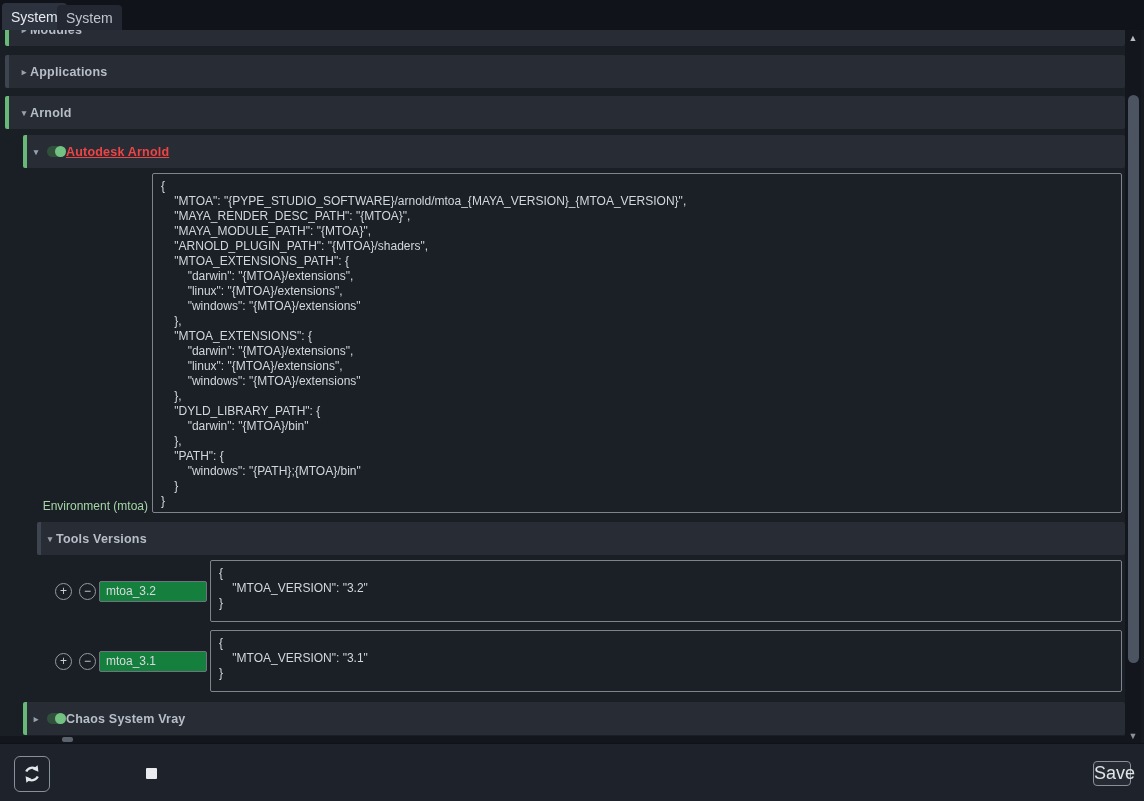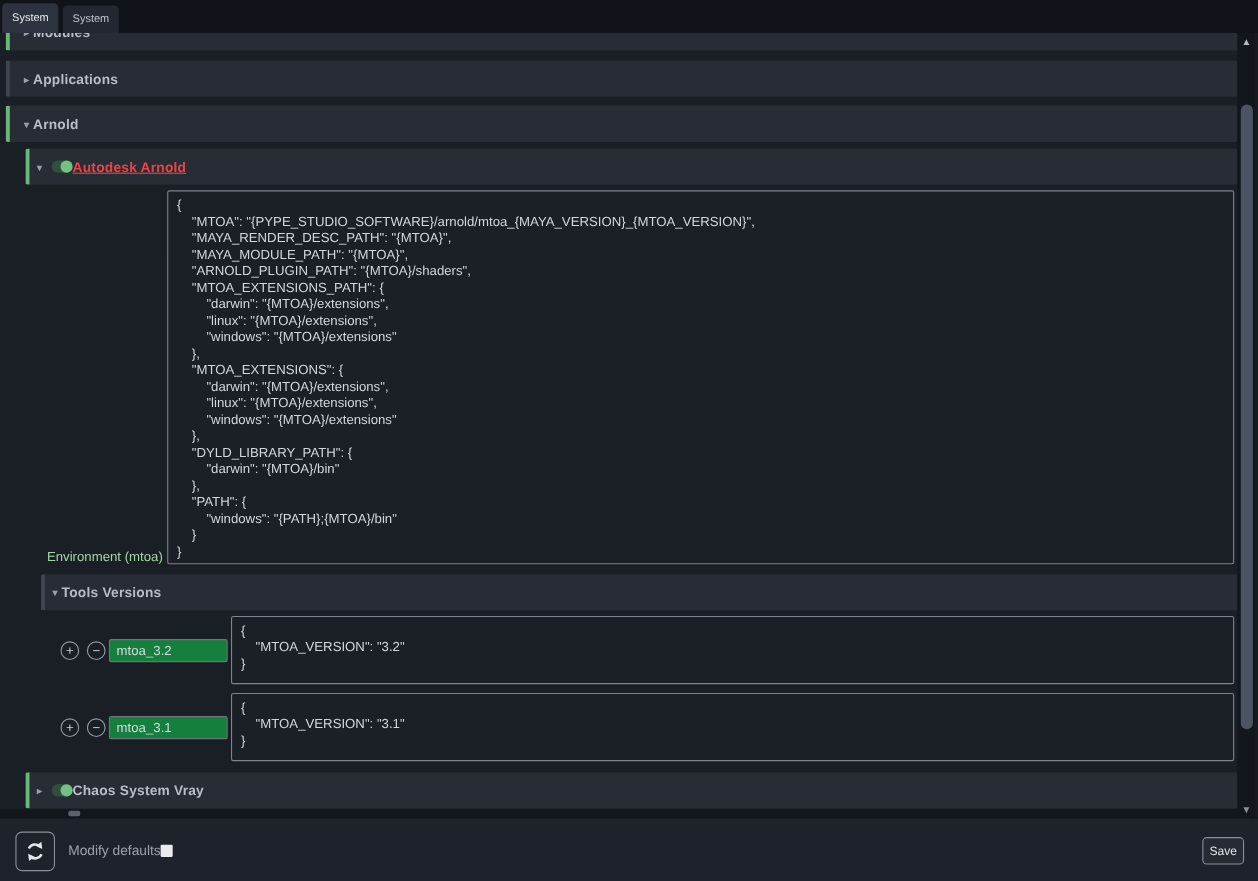--- a/index.html
+++ b/index.html
@@ -3,21 +3,21 @@
 <meta charset="utf-8">
 <style>
   * { margin:0; padding:0; box-sizing:border-box; }
   html,body { width:1144px; height:801px; background:#171a21; overflow:hidden;
               font-family:"Liberation Sans", sans-serif; color:#c6ccd4; }
   .window { position:relative; width:1144px; height:801px; }
 
   
   .tabbar { position:absolute; top:0; left:0; width:1144px; height:30px; background:#10131a; }
   .tab { position:absolute; display:flex; align-items:center; padding:0 9px;
-         font-size:10px; border-radius:4px 4px 0 0; cursor:default; }
+         font-size:14px; border-radius:4px 4px 0 0; cursor:default; }
   .tab.active { left:2px; top:3px; height:27px; background:#2d333e; color:#e7eaee; }
   .tab.inactive { left:57px; top:5px; height:25px; background:#222731; color:#bfc5cd; }
 
   
   .scroll-area { position:absolute; top:30px; left:0; width:1125px; height:706px;
                  background:#1a1e25; overflow:hidden; }
 
   .hdr { height:33px; background:#272c35; border-radius:2px; display:flex; align-items:center;
          margin-right:3px; border-left:4px solid #3e4450; font-weight:bold; font-size:12.5px; }
   .hdr.green { border-left-color:#68b877; }
@@ -75,21 +75,21 @@
             background:#1d222b; border-top:1px solid #0f1218; }
   .refresh-btn { position:absolute; left:14px; top:12px; width:36px; height:36px;
                  background:transparent; border:1px solid #8a909a; border-radius:6px;
                  display:flex; align-items:center; justify-content:center; cursor:default; }
   .modify-label { position:absolute; left:62px; top:0; height:58px; display:flex; align-items:center;
                   font-size:12.5px; color:#9aa2ac; }
   .checkbox { position:absolute; left:146px; top:24px; width:11px; height:11px;
               background:#e9ebee; border-radius:1px; }
   .save-btn { position:absolute; right:13px; top:17px; width:38px; height:25px;
               background:#252a33; border:1px solid #8a909a; border-radius:4px;
-              color:#e0e3e7; font-size:11px; font-family:"Liberation Sans", sans-serif; cursor:default; }
+              color:#e0e3e7; font-size:18px; font-family:"Liberation Sans", sans-serif; cursor:default; }
 </style>
 </head>
 <body>
 
 <div class="window">
 
   <div class="tabbar">
     <div class="tab active">System</div>
     <div class="tab inactive">System</div>
   </div>
@@ -194,18 +194,17 @@
         <g stroke="#e3e6ea" stroke-width="2.3" fill="none">
           <path d="M 4.2 7.4 A 6.6 6.6 0 0 1 14.8 5.6"></path>
           <path d="M 15.8 12.6 A 6.6 6.6 0 0 1 5.2 14.4"></path>
         </g>
         <g fill="#e3e6ea">
           <polygon points="15.6,1.2 16.4,7.8 10.6,5.2"></polygon>
           <polygon points="4.4,18.8 3.6,12.2 9.4,14.8"></polygon>
         </g>
       </svg>
     </div>
-    <div class="modify-label">Modify defaults</div>
     <div class="checkbox"></div>
     <button class="save-btn">Save</button>
   </div>
 
 </div>
 
 </body></html>

